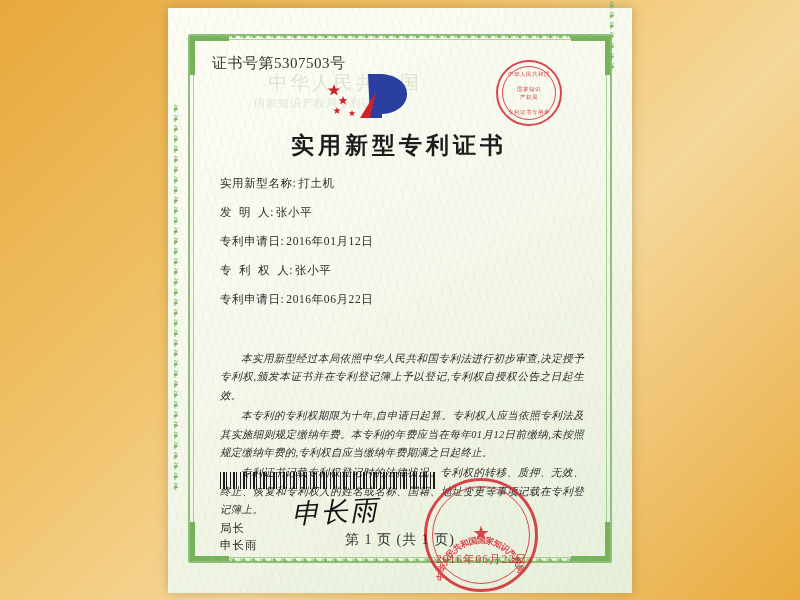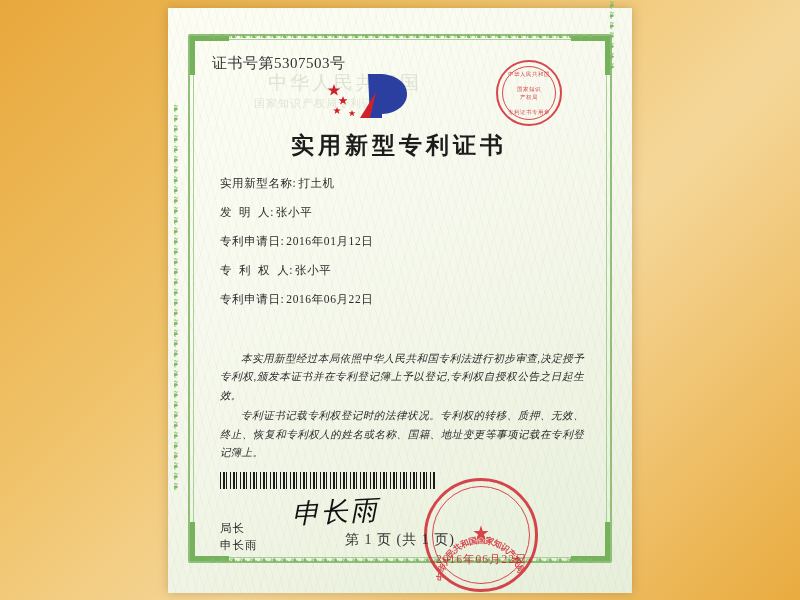--- a/index.html
+++ b/index.html
@@ -336,20 +336,21 @@
           <span class="val">张小平</span>
         </div>
         <div class="field">
           <span class="lbl">专利申请日:</span>
           <span class="val">2016年06月22日</span>
         </div>
       </div>
 
       <div class="para-block">
         <p class="para">本实用新型经过本局依照中华人民共和国专利法进行初步审查,决定授予专利权,颁发本证书并在专利登记簿上予以登记,专利权自授权公告之日起生效。</p>
+        <p class="para">本专利的专利权期限为十年,自申请日起算。专利权人应当依照专利法及其实施细则规定缴纳年费。本专利的年费应当在每年01月12日前缴纳,未按照规定缴纳年费的,专利权自应当缴纳年费期满之日起终止。</p>
         <p class="para">专利证书记载专利权登记时的法律状况。专利权的转移、质押、无效、终止、恢复和专利权人的姓名或名称、国籍、地址变更等事项记载在专利登记簿上。</p>
       </div>
 
       <div class="barcode"></div>
 
       <div class="sign-block">
         <div>局长</div>
         <div>申长雨</div>
       </div>
       <div class="signature">申长雨</div>

